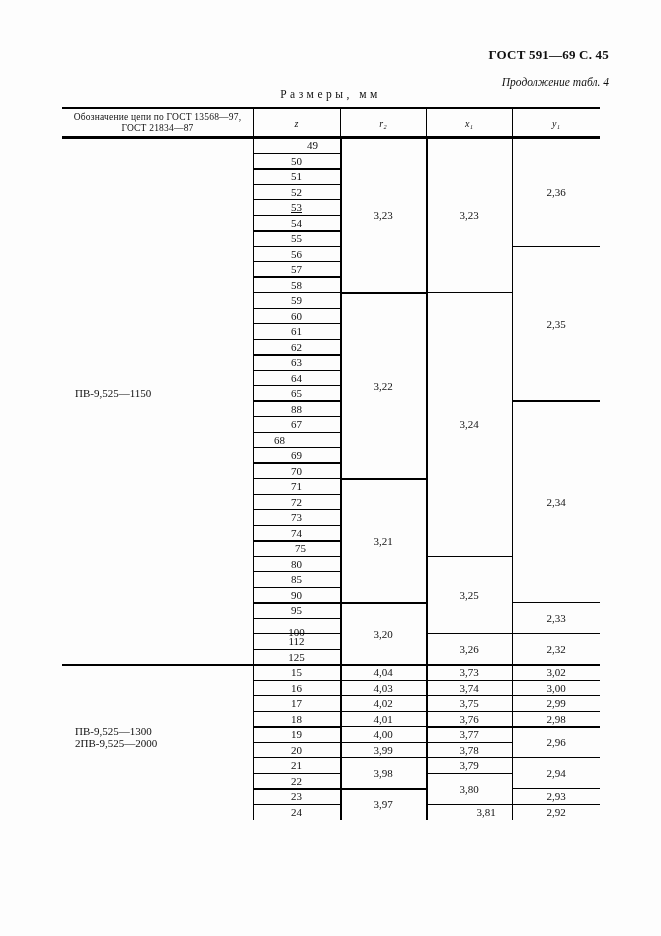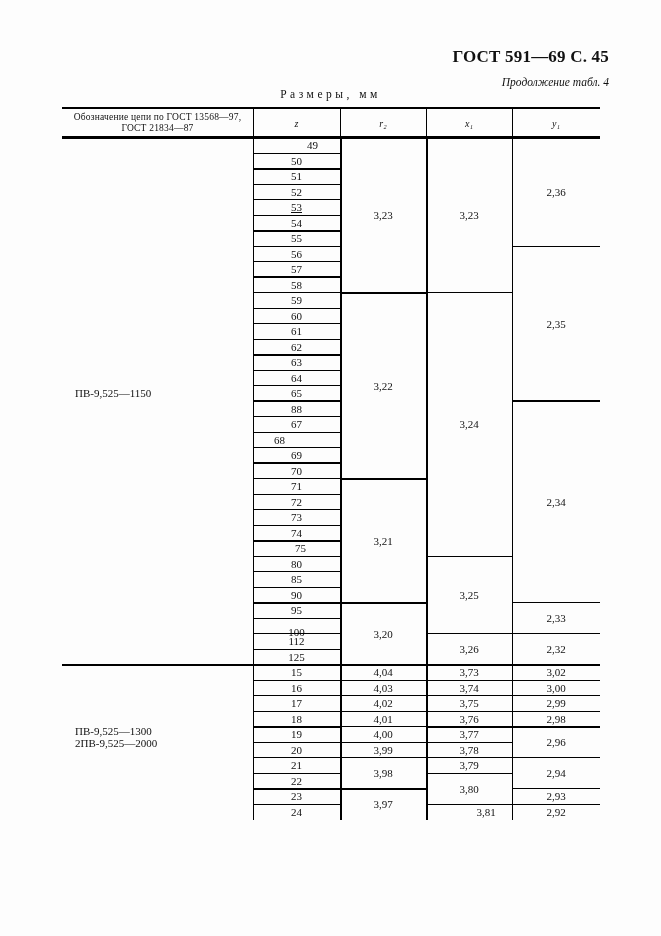--- a/index.html
+++ b/index.html
@@ -1,18 +1,18 @@
 <!DOCTYPE html>
 <html><head>
 <meta charset="utf-8">
 <style>
   html, body { margin:0; padding:0; background:#fdfdfd; }
   body { width:661px; height:936px; position:relative; overflow:hidden;
          font-family:"Liberation Serif","DejaVu Serif",serif; color:#111; }
-  .page-header { position:absolute; right:52px; top:47px; font-weight:bold; font-size:17px; letter-spacing:0.2px; }
+  .page-header { position:absolute; right:52px; top:47px; font-weight:bold; font-size:13px; letter-spacing:0.2px; }
   .cont { position:absolute; right:52px; top:76px; font-style:italic; font-size:11.5px; }
   .units { position:absolute; left:0; width:661px; top:88px; text-align:center; font-size:11.5px; letter-spacing:3.5px; }
   .table { position:absolute; left:0; top:0; width:661px; height:936px; }
   .cell { position:absolute; display:flex; align-items:center; justify-content:center;
           font-size:11px; text-align:center; box-sizing:border-box; }
   .hline { position:absolute; background:#000; }
   .vline { position:absolute; background:#000; }
   .hdr { font-size:9.5px; line-height:11px; letter-spacing:0.2px; }
   .hdr-i { font-style:italic; font-size:10px; }
   .desig { position:absolute; font-size:11px; line-height:12px; text-align:left; }

